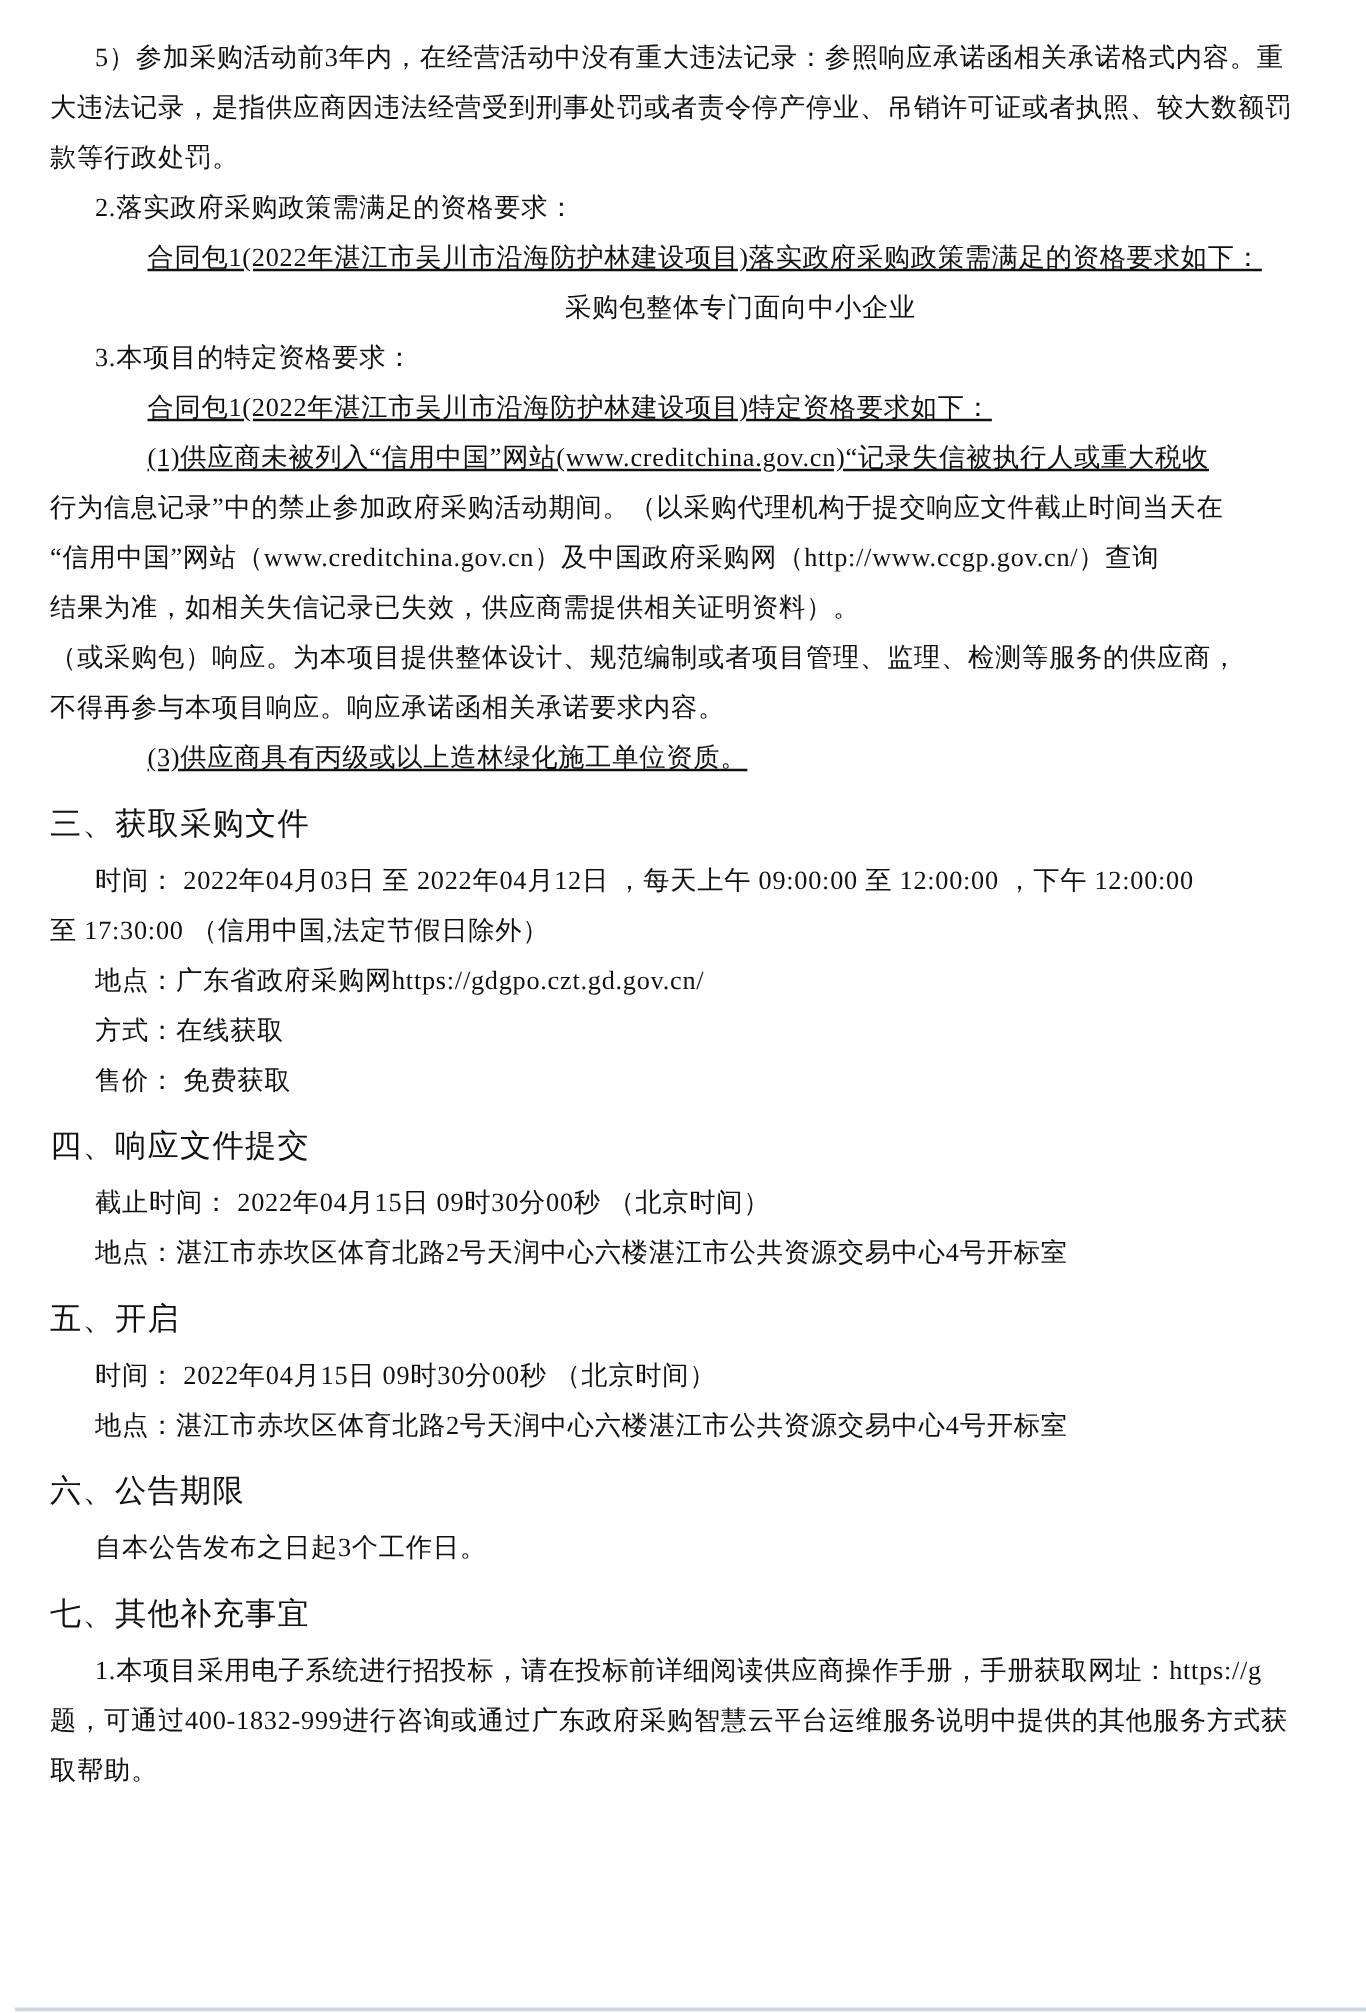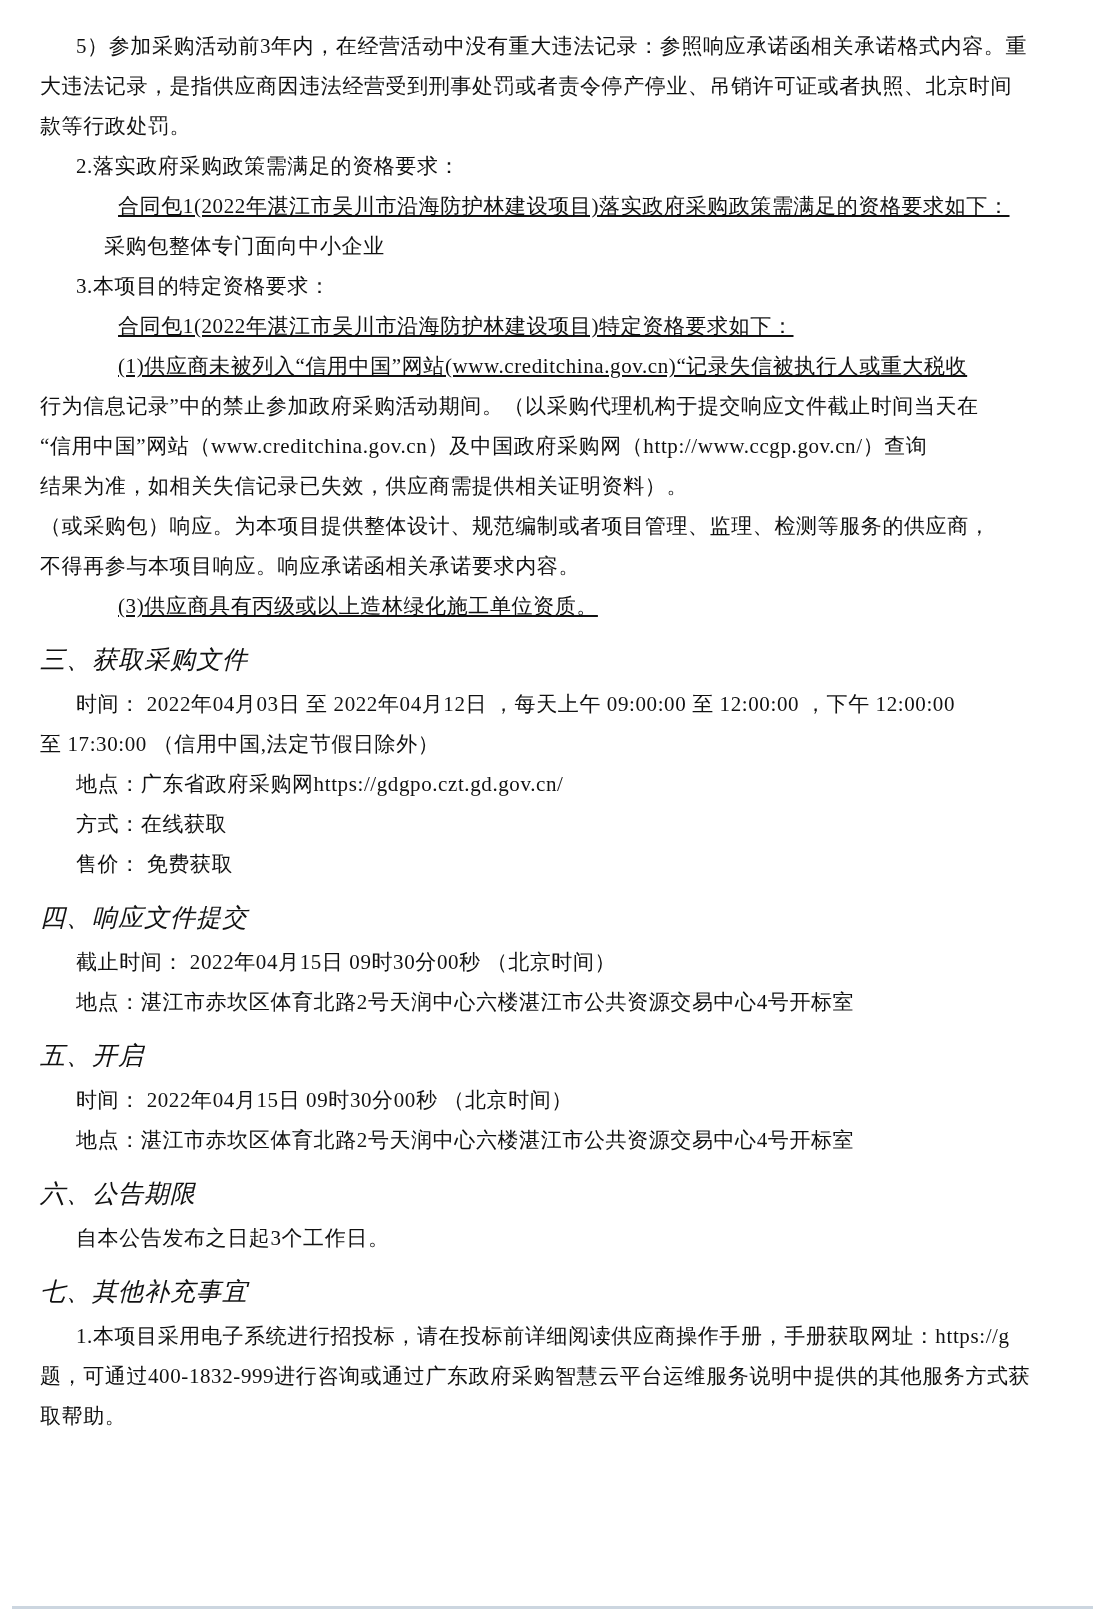--- a/index.html
+++ b/index.html
@@ -31,41 +31,40 @@
     color: #111111;
   }
   .heading {
     white-space: nowrap;
     font-size: 25px;
     line-height: 40px;
     letter-spacing: 1px;
     margin: 14px 0 4px 0;
     color: #111111;
     font-weight: normal;
-    font-style: italic;
   }
   .i1 { padding-left: 36px; }
-  .i2 { padding-left: 64px; }
+  .i2 { padding-left: 64px; text-align: center; }
   .i3 { padding-left: 78px; text-decoration: underline; }
   .bottom-rule {
     position: absolute;
     left: 0;
     bottom: 1px;
     width: 1093px;
     height: 3px;
     background: #ccd6e0;
   }
 </style>
 </head>
 <body>
 
 <div class="doc">
 
   <div class="line i1">5）参加采购活动前3年内，在经营活动中没有重大违法记录：参照响应承诺函相关承诺格式内容。重</div>
-  <div class="line">大违法记录，是指供应商因违法经营受到刑事处罚或者责令停产停业、吊销许可证或者执照、北京时间</div>
+  <div class="line">大违法记录，是指供应商因违法经营受到刑事处罚或者责令停产停业、吊销许可证或者执照、较大数额罚</div>
   <div class="line">款等行政处罚。</div>
   <div class="line i1">2.落实政府采购政策需满足的资格要求：</div>
   <div class="line i3">合同包1(2022年湛江市吴川市沿海防护林建设项目)落实政府采购政策需满足的资格要求如下：</div>
   <div class="line i2">采购包整体专门面向中小企业</div>
   <div class="line i1">3.本项目的特定资格要求：</div>
   <div class="line i3">合同包1(2022年湛江市吴川市沿海防护林建设项目)特定资格要求如下：</div>
   <div class="line i3">(1)供应商未被列入“信用中国”网站(www.creditchina.gov.cn)“记录失信被执行人或重大税收</div>
   <div class="line">行为信息记录”中的禁止参加政府采购活动期间。（以采购代理机构于提交响应文件截止时间当天在</div>
   <div class="line">“信用中国”网站（www.creditchina.gov.cn）及中国政府采购网（http://www.ccgp.gov.cn/）查询</div>
   <div class="line">结果为准，如相关失信记录已失效，供应商需提供相关证明资料）。</div>

